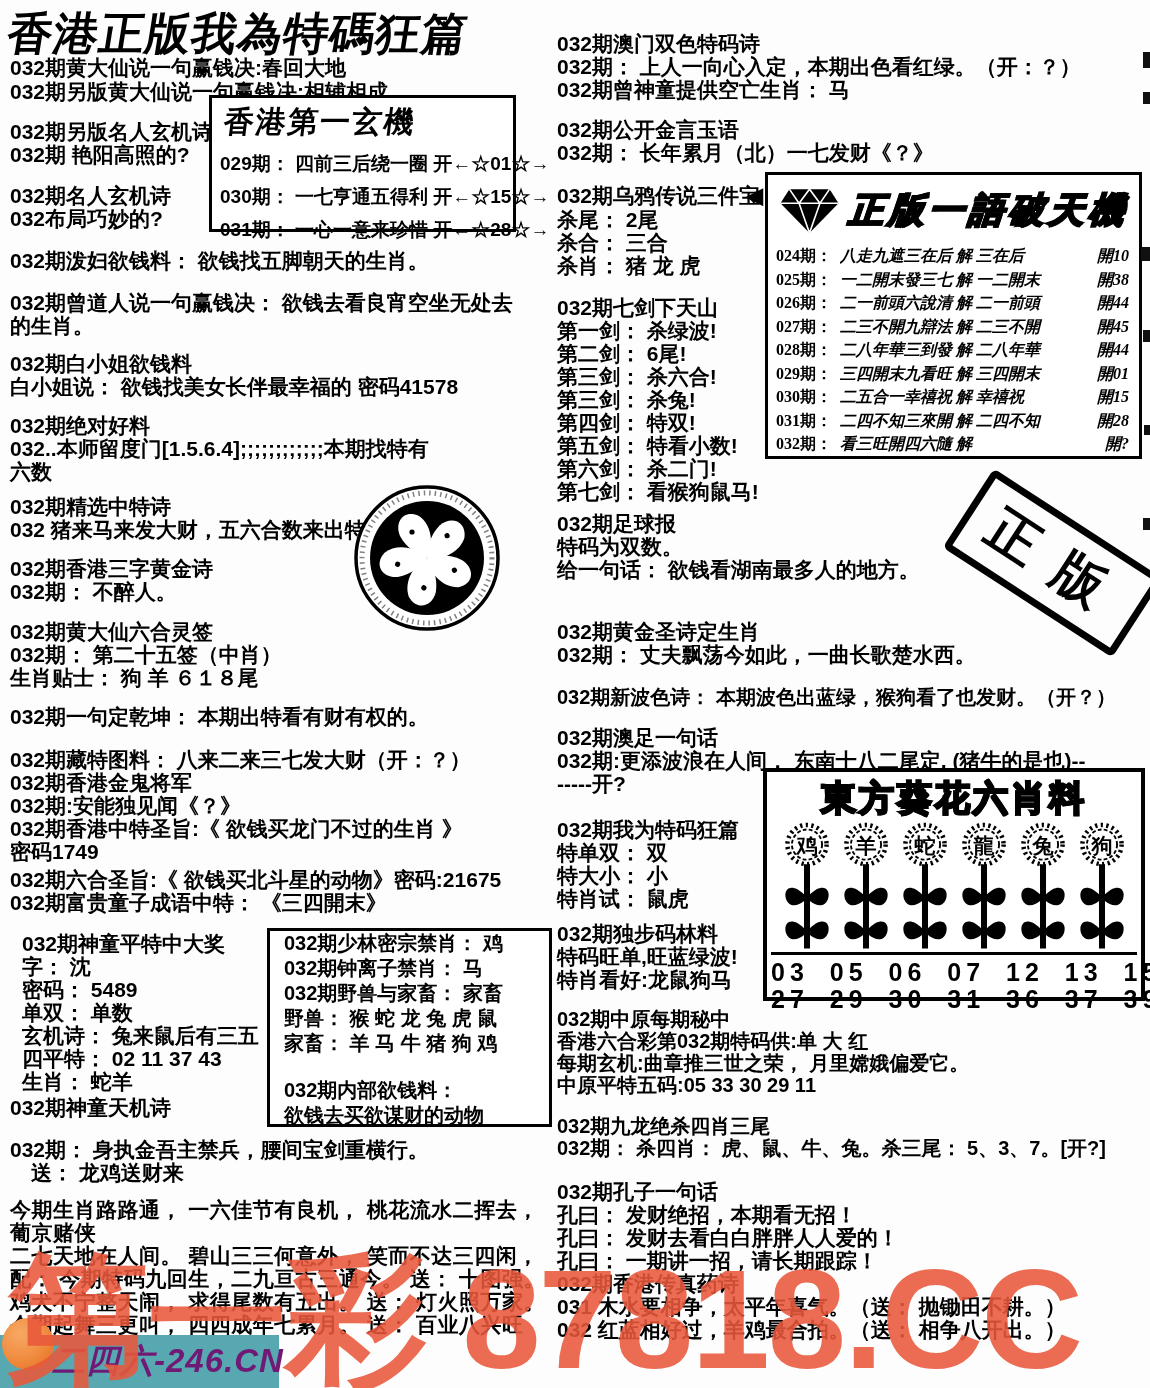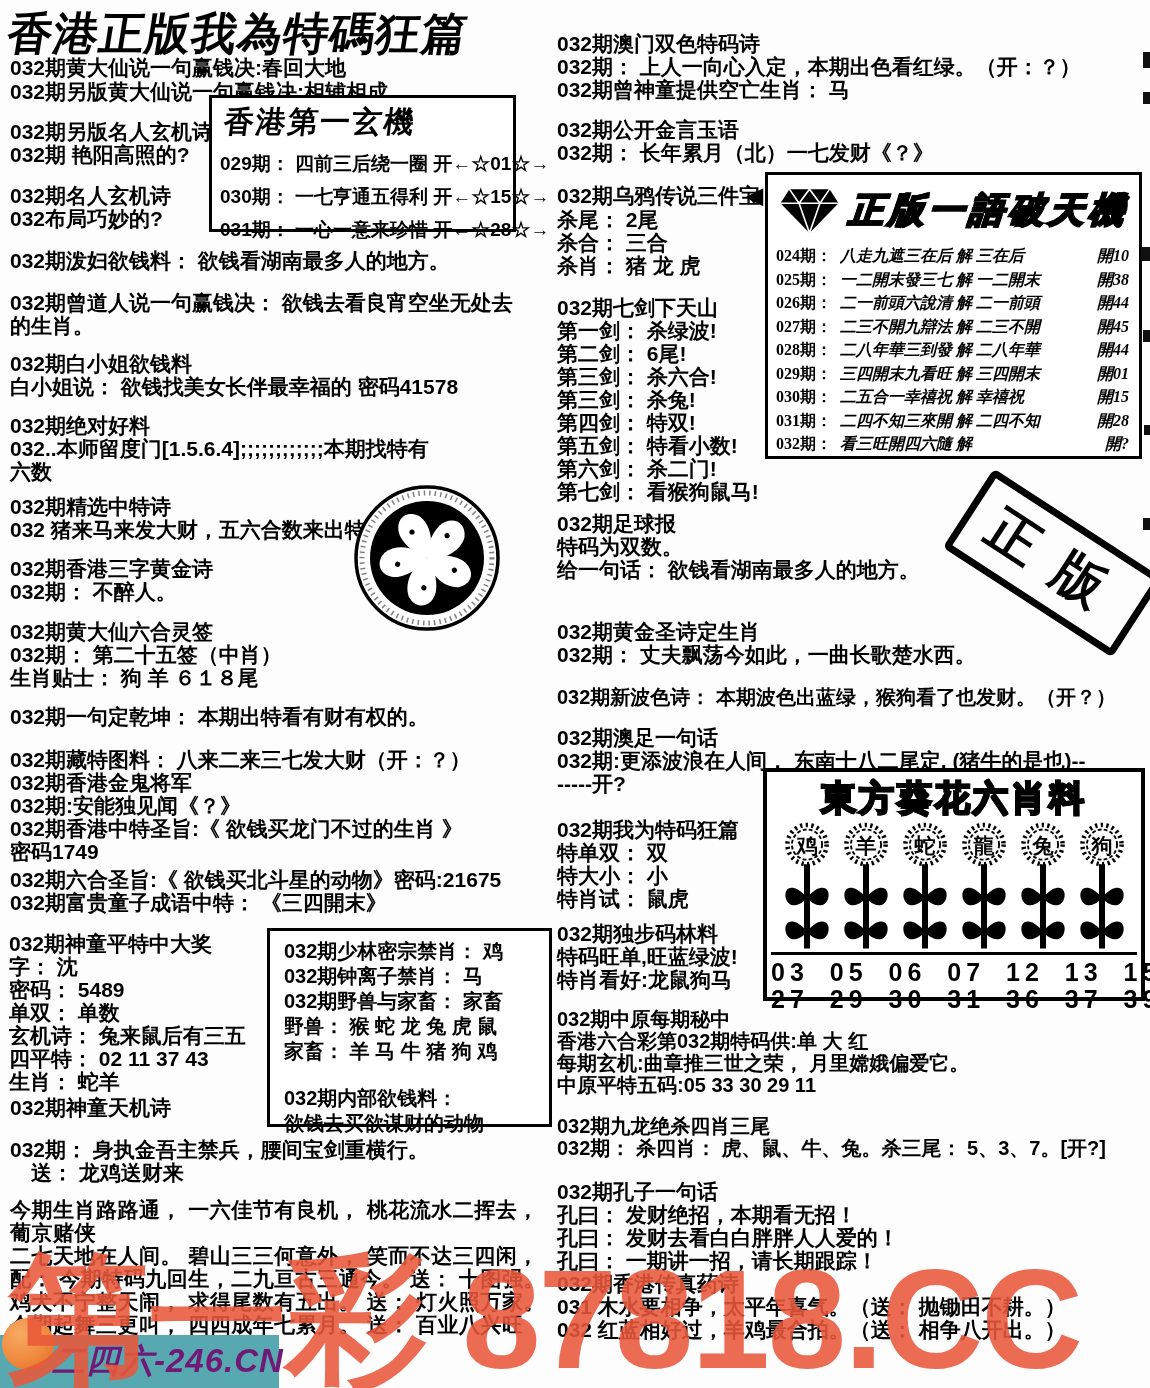--- a/index.html
+++ b/index.html
@@ -53,21 +53,21 @@
   <div class="blk tl" style="left:10px;top:56px;">032期黄大仙说一句赢钱决:春回大地</div>
   <div class="blk tl" style="left:10px;top:80px;">032期另版黄大仙说一句赢钱决:相辅相成</div>
   <div class="blk" style="left:10px;top:120px;">
       <div class="tl">032期另版名人玄机诗</div>
       <div class="tl">032期 艳阳高照的?</div>
     </div>
   <div class="blk" style="left:10px;top:184px;">
       <div class="tl">032期名人玄机诗</div>
       <div class="tl">032布局巧妙的?</div>
     </div>
-  <div class="blk tl" style="left:10px;top:249px;">032期泼妇欲钱料： 欲钱看湖南最多人的地方。</div>
+  <div class="blk tl" style="left:10px;top:249px;">032期泼妇欲钱料： 欲钱找五脚朝天的生肖。</div>
   <div class="blk" style="left:10px;top:291px;">
       <div class="tl">032期曾道人说一句赢钱决： 欲钱去看良宵空坐无处去</div>
       <div class="tl">的生肖。</div>
     </div>
   <div class="blk" style="left:10px;top:352px;">
       <div class="tl">032期白小姐欲钱料</div>
       <div class="tl">白小姐说： 欲钱找美女长伴最幸福的 密码41578</div>
     </div>
   <div class="blk" style="left:10px;top:414px;">
       <div class="tl">032期绝对好料</div>
@@ -92,21 +92,21 @@
       <div class="tl">032期藏特图料： 八来二来三七发大财（开：？）</div>
       <div class="tl">032期香港金鬼将军</div>
       <div class="tl">032期:安能独见闻《？》</div>
       <div class="tl">032期香港中特圣旨:《 欲钱买龙门不过的生肖 》</div>
       <div class="tl">密码1749</div>
     </div>
   <div class="blk" style="left:10px;top:868px;">
       <div class="tl">032期六合圣旨:《 欲钱买北斗星的动物》密码:21675</div>
       <div class="tl">032期富贵童子成语中特： 《三四開末》</div>
     </div>
-  <div class="blk" style="left:9px;top:932px;">
+  <div class="blk" style="left:22px;top:932px;">
       <div class="tl">032期神童平特中大奖</div>
       <div class="tl">字： 沈</div>
       <div class="tl">密码： 5489</div>
       <div class="tl">单双： 单数</div>
       <div class="tl">玄机诗： 兔来鼠后有三五</div>
       <div class="tl">四平特： 02 11 37 43</div>
       <div class="tl">生肖： 蛇羊</div>
     </div>
   <div class="blk tl" style="left:10px;top:1096px;">032期神童天机诗</div>
   <div class="blk" style="left:10px;top:1138px;">
@@ -156,21 +156,21 @@
           </g>
           <g transform="rotate(288)">
             <path d="M0,0 C7,-13 5,-33 -8,-42 C-23,-49 -33,-36 -27,-22 C-20,-9 -10,-4 0,0 Z"></path>
               <circle cx="-15" cy="-26" r="2.6" fill="#000"></circle>
           </g>
         </g>
       </g>
     </svg>
   </div>
 
-  <div class="box shao" style="left:267px;top:928px;width:285px;height:199px;padding:8px 10px 0 14px;">
+  <div class="box shao" style="left:267px;top:928px;width:285px;height:199px;padding:0 10px 0 14px;">
     <div>
         <div class="tl">032期少林密宗禁肖： 鸡</div>
         <div class="tl">032期钟离子禁肖： 马</div>
         <div class="tl">032期野兽与家畜： 家畜</div>
         <div class="tl">野兽： 猴 蛇 龙 兔 虎 鼠</div>
         <div class="tl">家畜： 羊 马 牛 猪 狗 鸡</div>
       </div>
     <div class="gap8"></div>
     <div>
         <div class="tl">032期内部欲钱料：</div>

